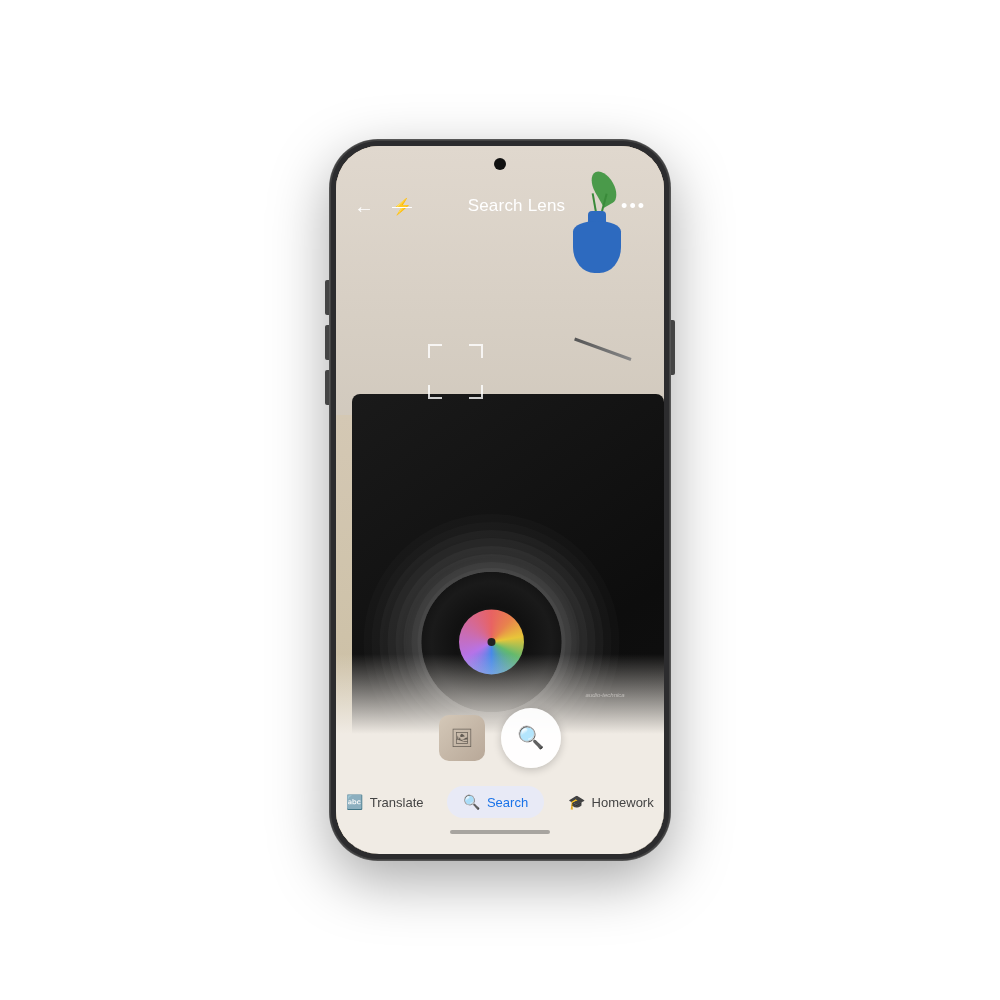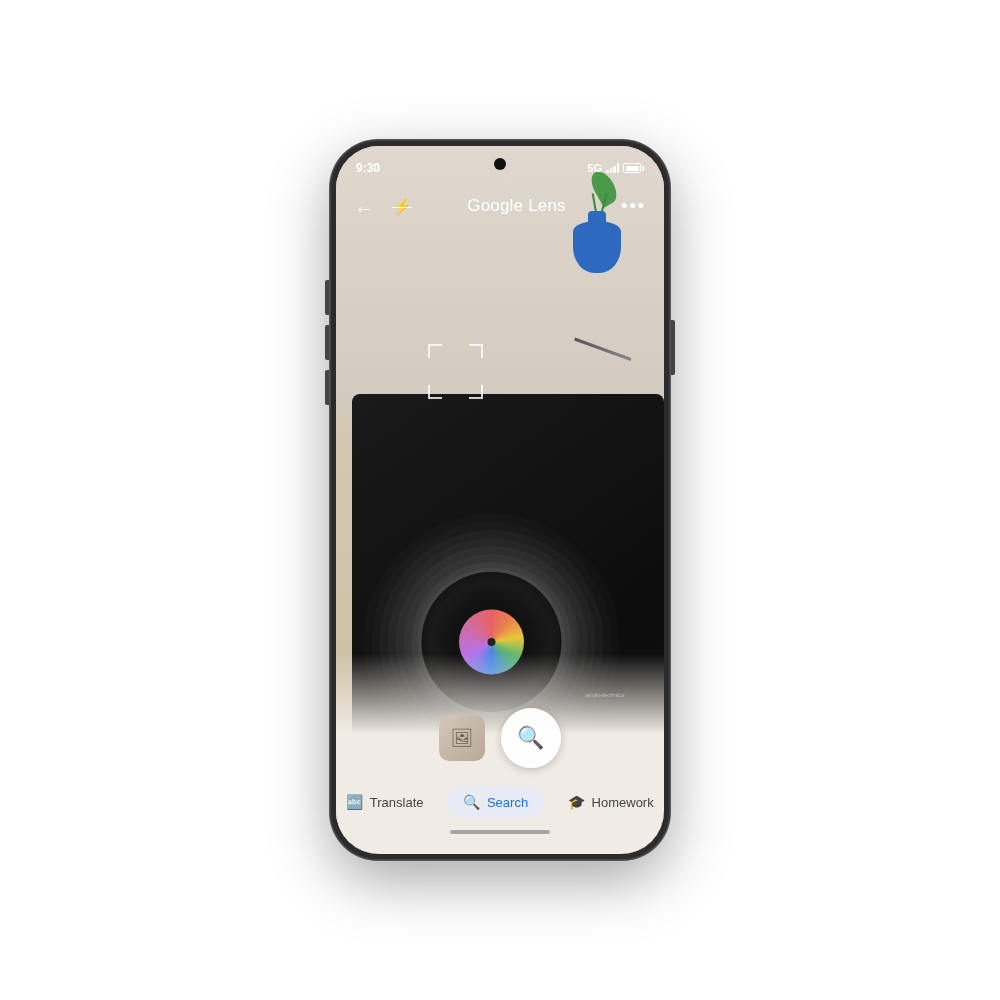--- a/index.html
+++ b/index.html
@@ -545,45 +545,27 @@
         <div class="selection-bracket">
           <div class="bracket-corner tl"></div>
           <div class="bracket-corner tr"></div>
           <div class="bracket-corner bl"></div>
           <div class="bracket-corner br"></div>
         </div>
 
       </div>
     </div>
 
-    <div class="status-bar">
-      <span class="status-time">9:30</span>
-      <div class="status-icons">
-        <span class="fiveg">5G</span>
-        <div class="signal-bars">
-          <span style="height:30%;"></span>
-          <span style="height:50%;"></span>
-          <span style="height:70%;"></span>
-          <span style="height:100%;"></span>
-        </div>
-        <div class="battery">
-          <div class="battery-body">
-            <div class="battery-fill"></div>
-          </div>
-          <div class="battery-tip"></div>
-        </div>
-      </div>
-    </div>
 
     <div class="lens-bar">
       <div class="lens-bar-left">
         <span class="arrow-back">←</span>
         <span class="flash-icon" style="text-decoration:line-through;font-size:16px;">⚡</span>
       </div>
-      <span class="lens-title">Google Lens</span>
+      <span class="lens-title">Search Lens</span>
       <div class="lens-bar-right">
         <span class="more-icon">•••</span>
       </div>
     </div>
 
     <div class="bottom-panel">
 
       <div class="camera-controls">
         <button class="thumbnail-btn">
           <div class="thumbnail-img">

